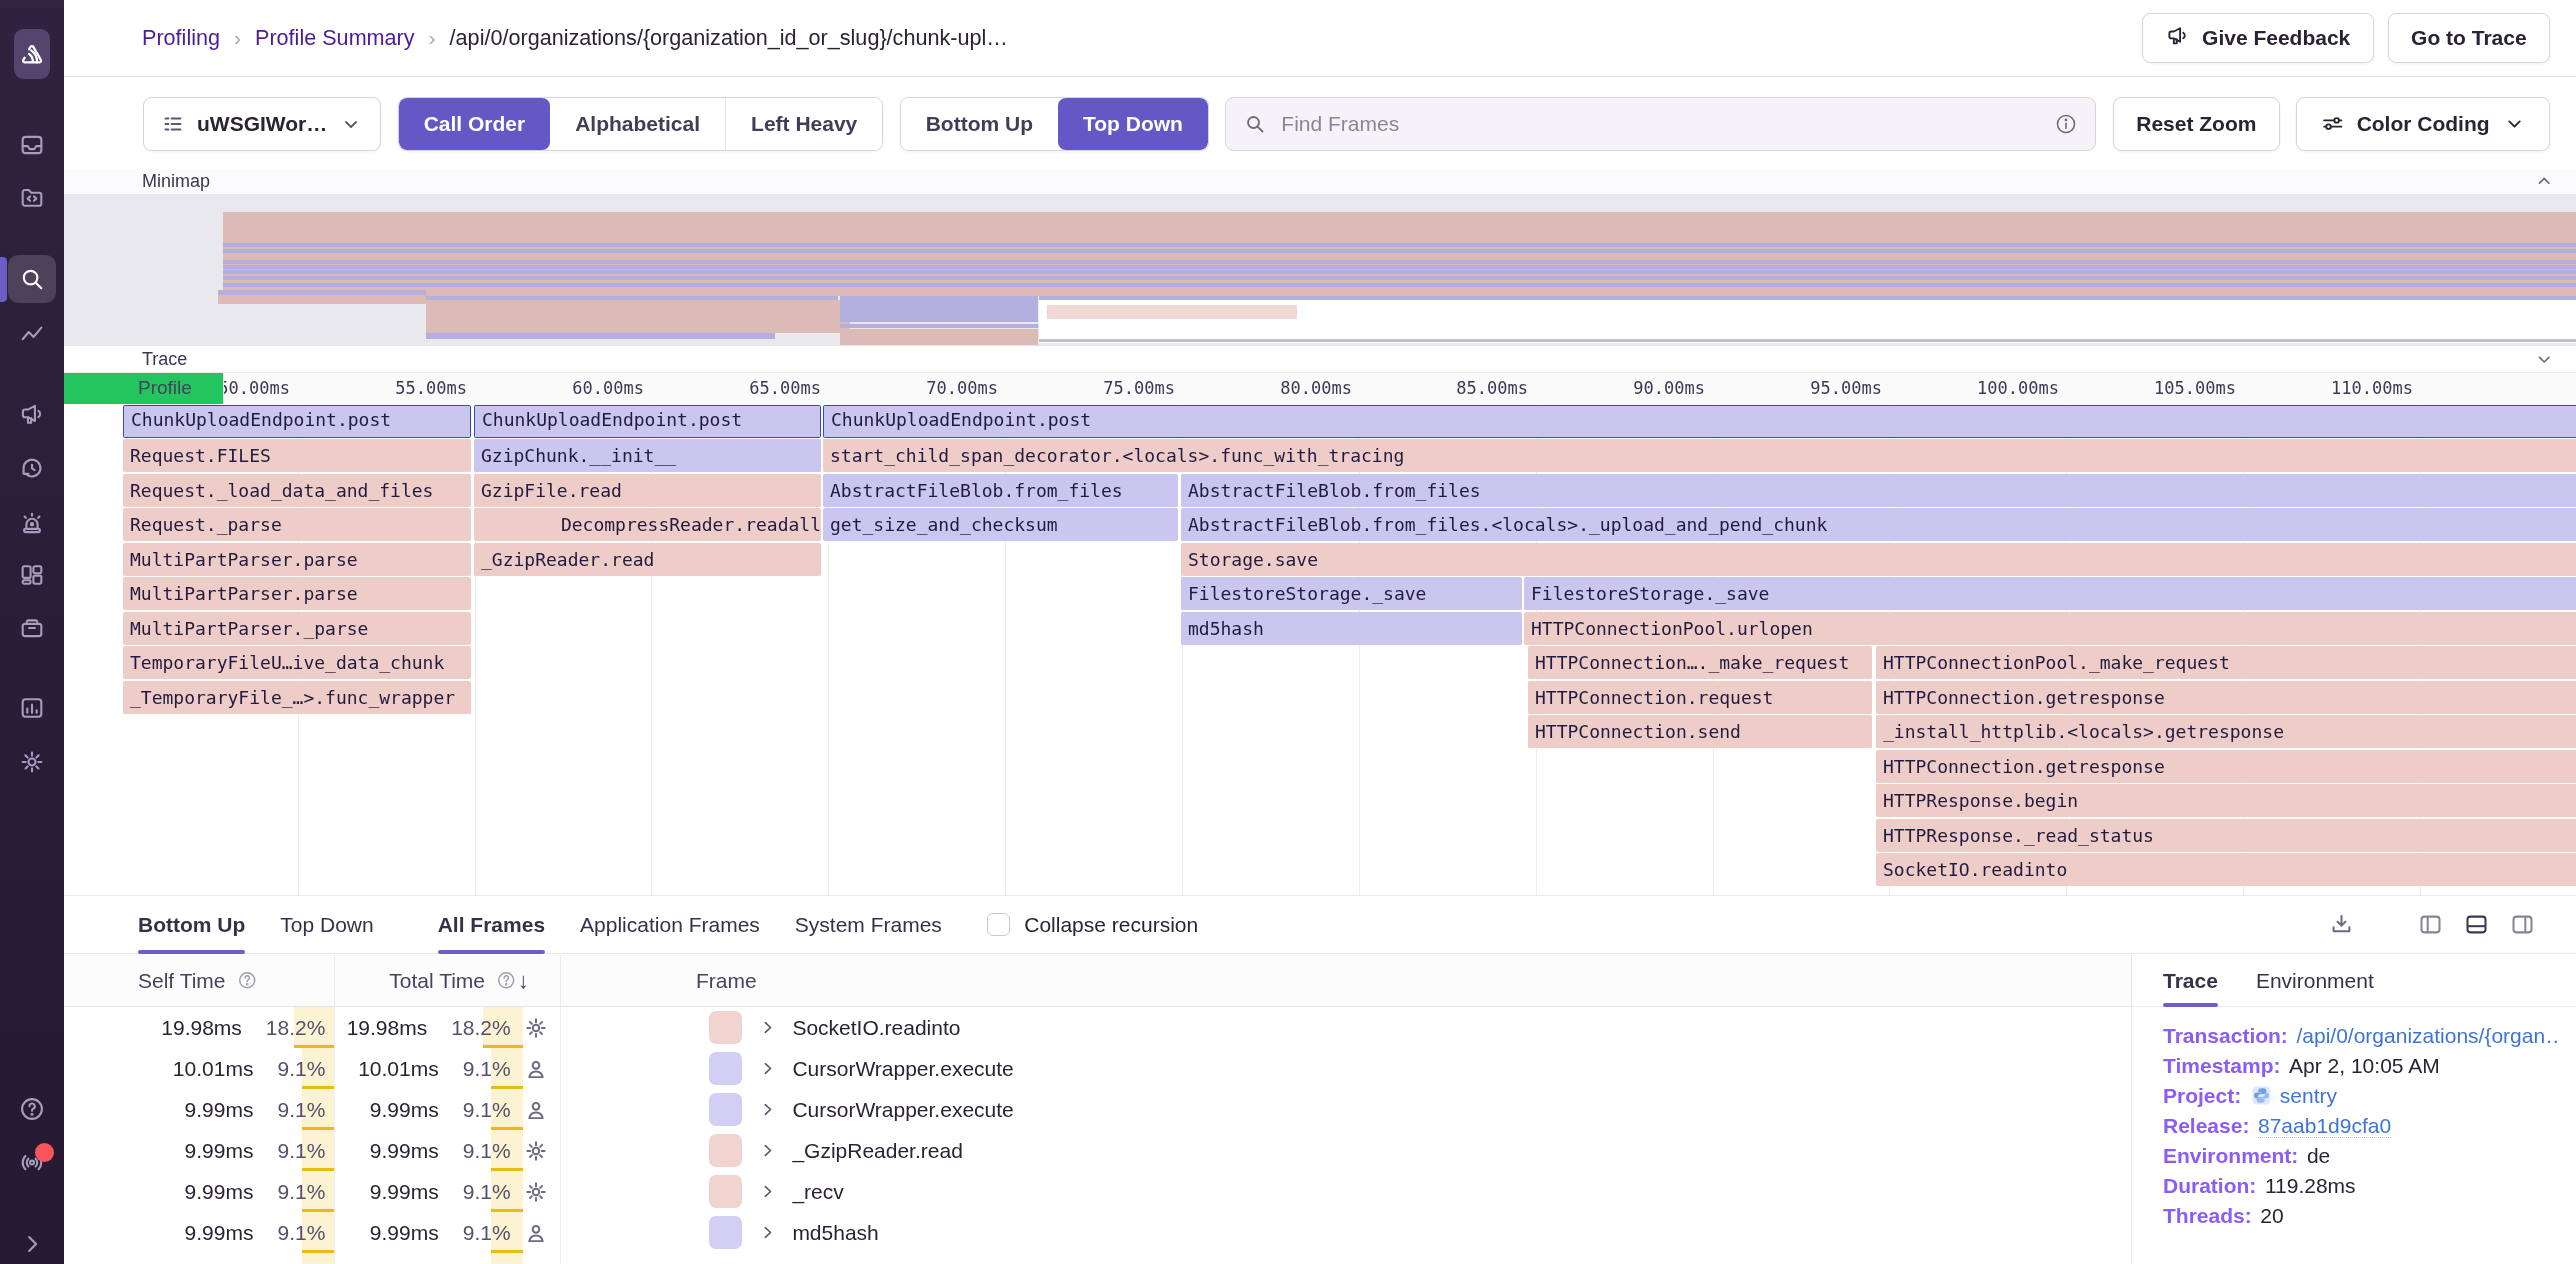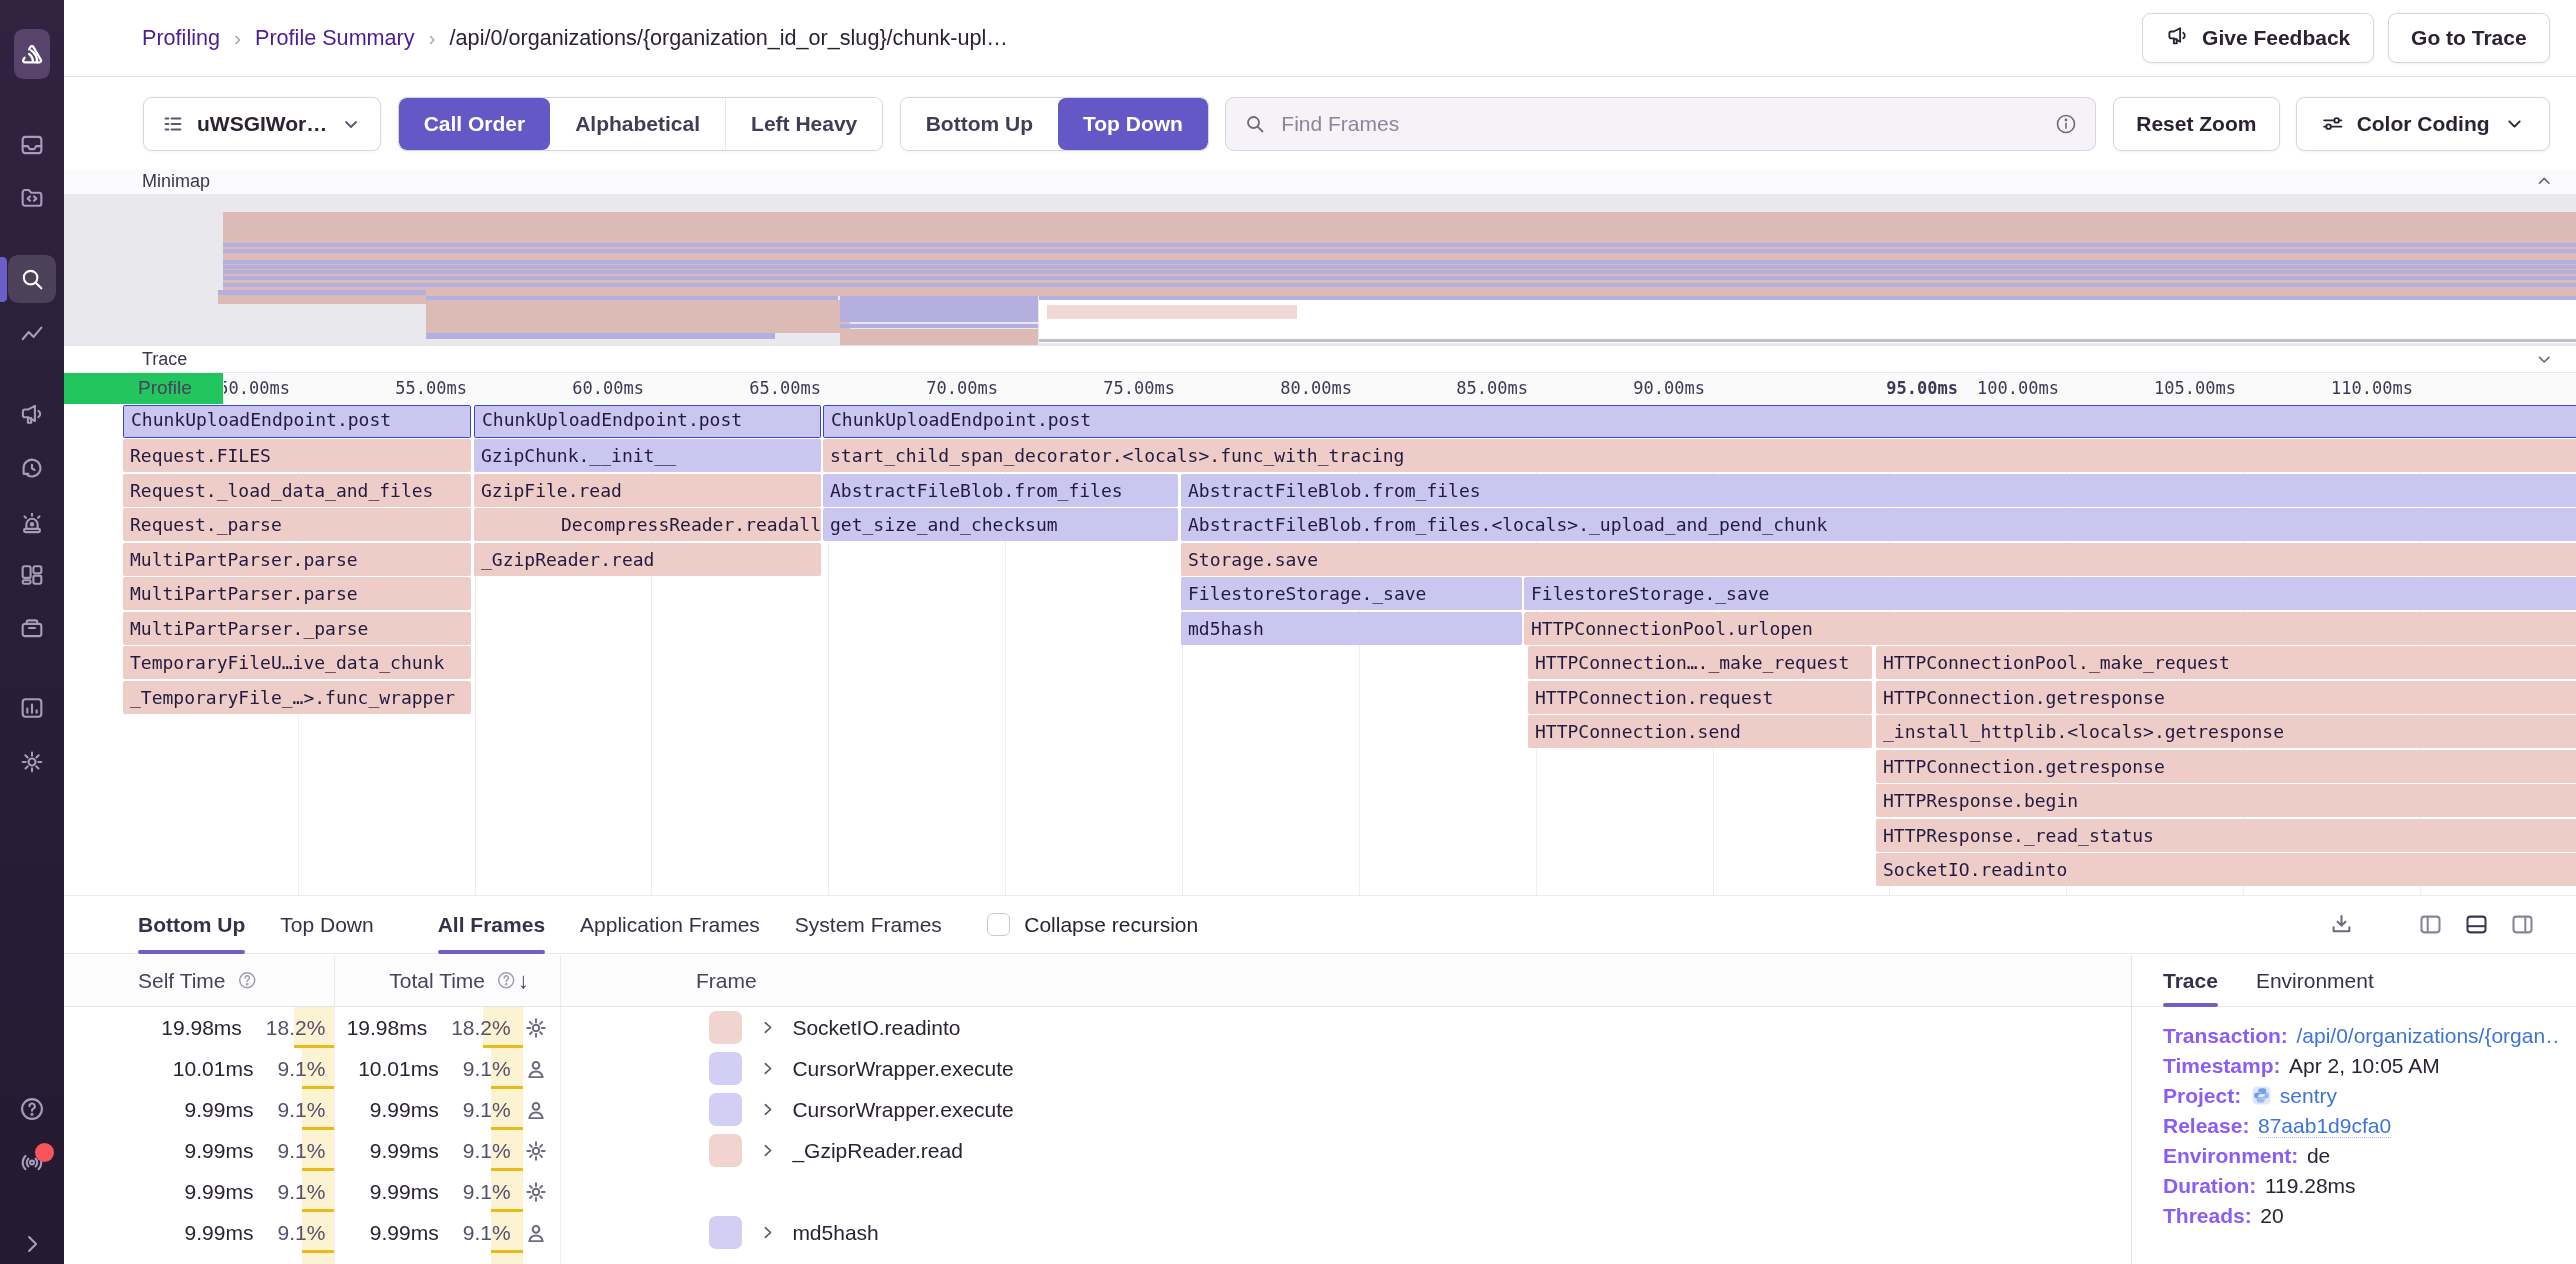--- a/index.html
+++ b/index.html
@@ -349,21 +349,21 @@
       <div id="ticks">
           <span class="tick" style="left: 97px;">50.00ms</span>
           <span class="tick" style="left: 274px;">55.00ms</span>
           <span class="tick" style="left: 451px;">60.00ms</span>
           <span class="tick" style="left: 628px;">65.00ms</span>
           <span class="tick" style="left: 805px;">70.00ms</span>
           <span class="tick" style="left: 982px;">75.00ms</span>
           <span class="tick" style="left: 1159px;">80.00ms</span>
           <span class="tick" style="left: 1335px;">85.00ms</span>
           <span class="tick" style="left: 1512px;">90.00ms</span>
-          <span class="tick" style="left: 1765px; font-weight: bold;">95.00ms</span>
+          <span class="tick" style="left: 1689px;">95.00ms</span>
           <span class="tick" style="left: 1866px;">100.00ms</span>
           <span class="tick" style="left: 2043px;">105.00ms</span>
           <span class="tick" style="left: 2220px;">110.00ms</span>
         </div>
       <div class="profile-cell">
         <span class="profile-label">Profile</span>
       </div>
     </div>
 
     <div class="flame" id="flame">
@@ -577,20 +577,27 @@
               </div>
               <div class="c c-total">
                 <div class="ybar" style="width: 32px;"></div>
                 <span class="ms">9.99ms</span>
                 <span class="pct">9.1%</span>
                 <span class="rowicon"><svg viewBox="0 0 24 24" fill="none" stroke="currentColor" stroke-width="1.8" stroke-linecap="round" stroke-linejoin="round">
                     <circle cx="12" cy="12" r="3"></circle>
                     <path d="M12 4v2.6M12 17.4V20M4 12h2.6M17.4 12H20M6.3 6.3l1.9 1.9M15.8 15.8l1.7 1.7M17.7 6.3l-1.9 1.9M8.2 15.8l-1.7 1.7"></path>
                   </svg></span>
               </div>
+              <div class="c c-frame">
+                <span class="chip pink"></span>
+                <span class="fchev"><svg viewBox="0 0 24 24" fill="none" stroke="currentColor" stroke-width="1.8" stroke-linecap="round" stroke-linejoin="round">
+                    <path d="M9.5 6.5l6 5.5-6 5.5"></path>
+                  </svg></span>
+                <span class="fname">_recv</span>
+              </div>
             </div>
             <div class="trow">
               <div class="c c-self">
                 <div class="ybar" style="width: 32px;"></div>
                 <span class="ms">9.99ms</span>
                 <span class="pct">9.1%</span>
               </div>
               <div class="c c-total">
                 <div class="ybar" style="width: 32px;"></div>
                 <span class="ms">9.99ms</span>

